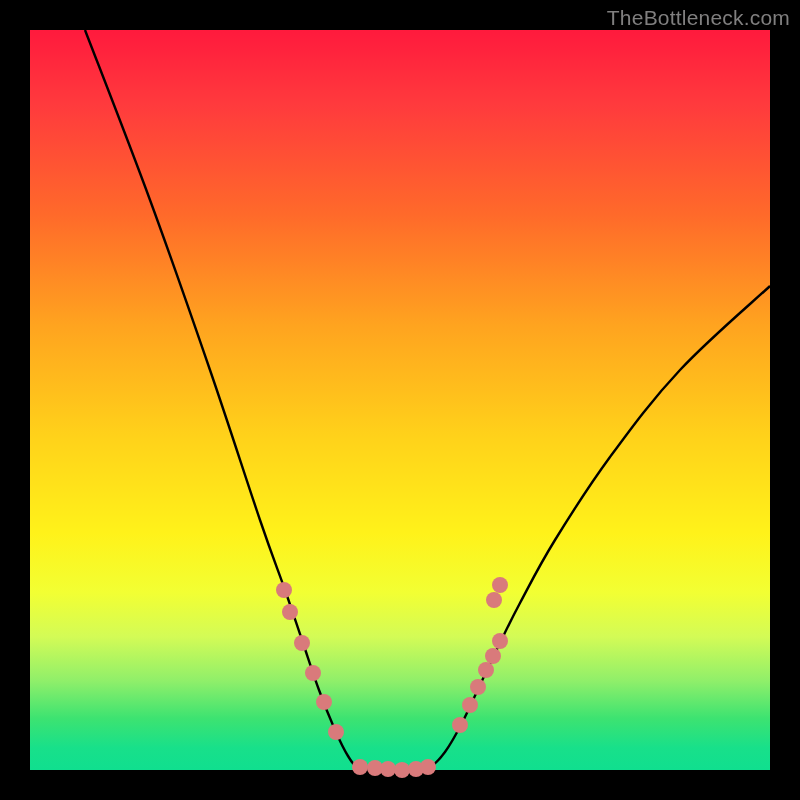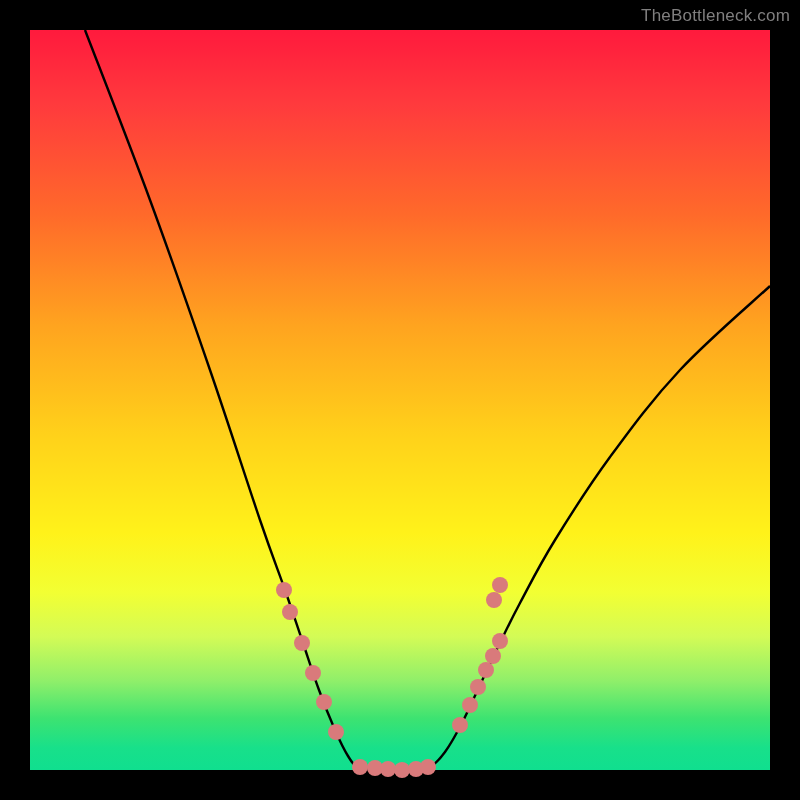--- a/index.html
+++ b/index.html
@@ -40,21 +40,21 @@
       #3de371 93%,
       #18e08a 97%,
       #10df8f 100%
     );
   }
   .watermark {
     position: absolute;
     top: 6px;
     right: 10px;
     color: #807f7f;
-    font-size: 17px;
+    font-size: 21px;
     font-weight: 500;
     letter-spacing: 0.2px;
     user-select: none;
     text-align: center;
   }
   svg.curves {
     position: absolute;
     top: 0;
     left: 0;
     width: 740px;

